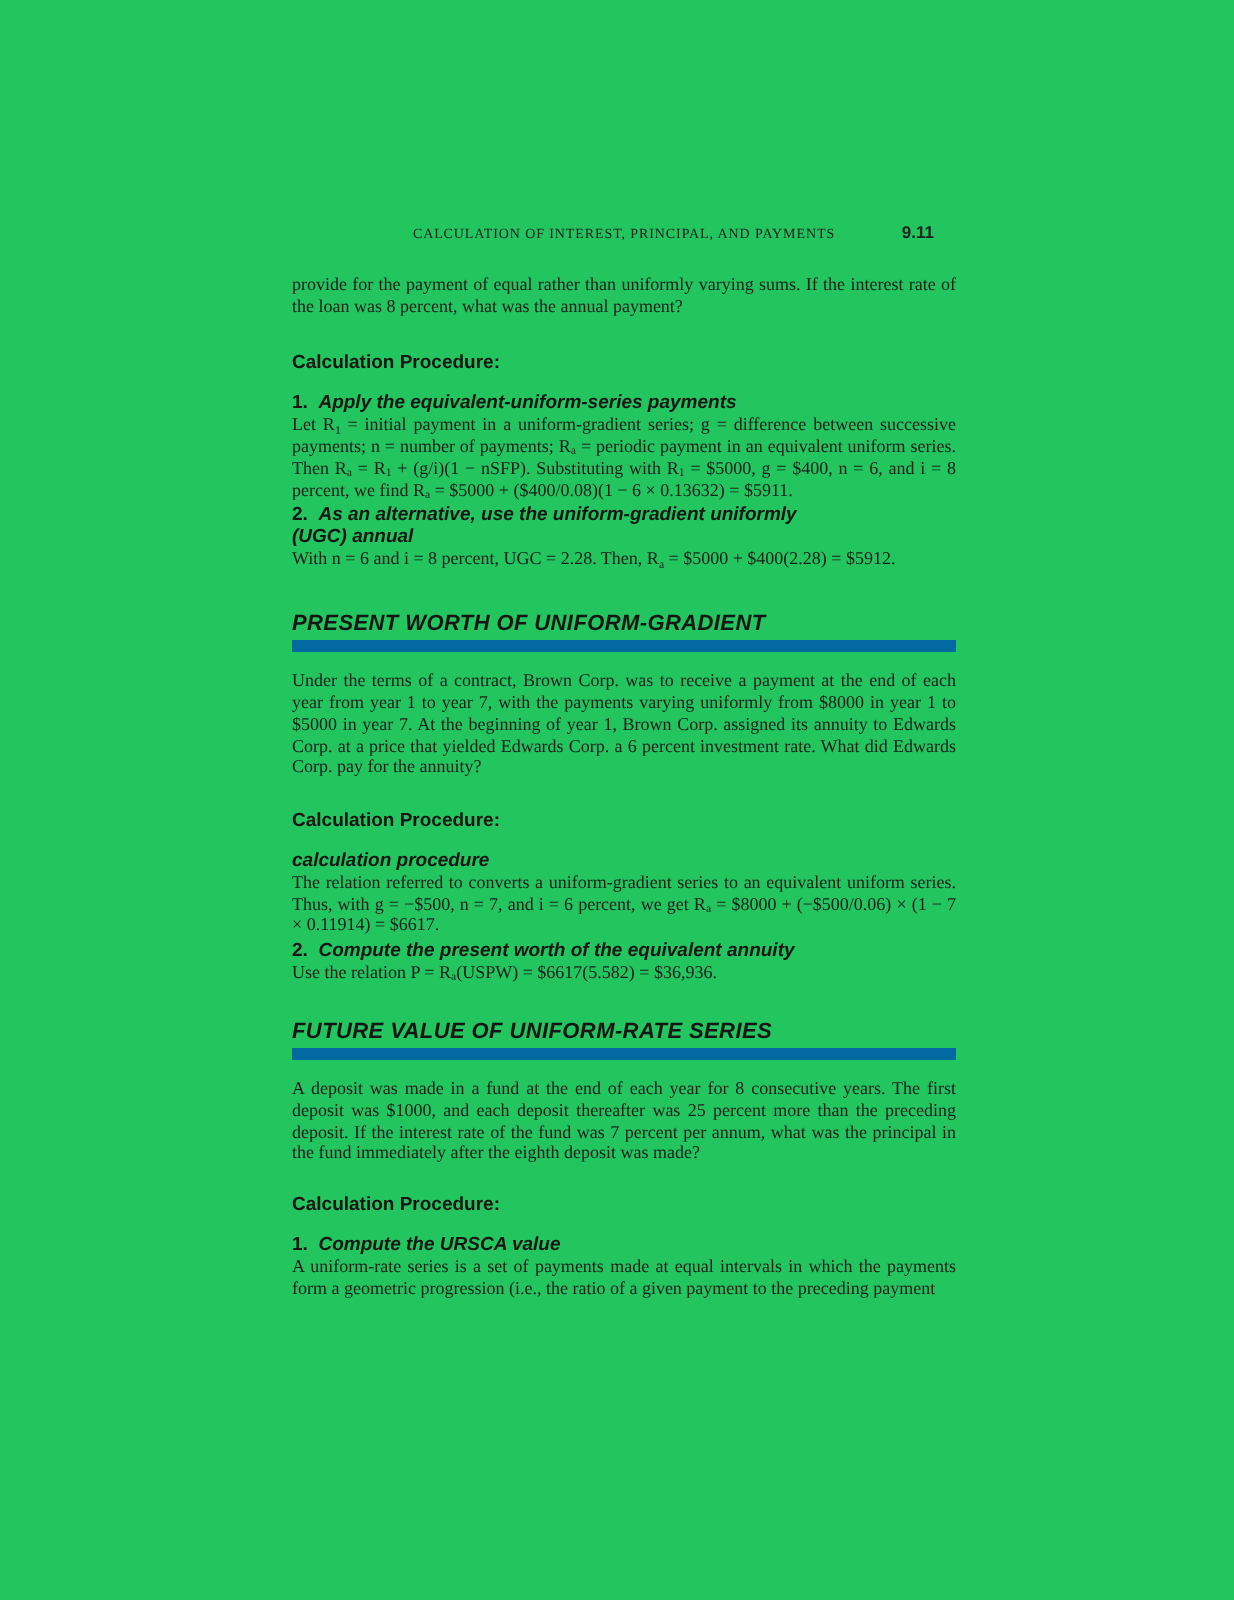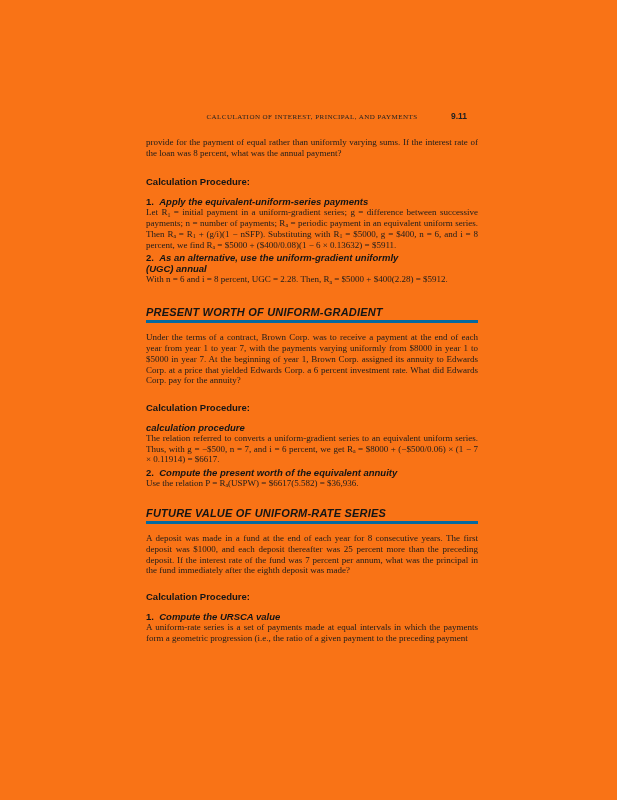--- a/index.html
+++ b/index.html
@@ -1,21 +1,21 @@
 <!DOCTYPE html>
 <html><head>
 <meta charset="utf-8">
 <style>
   * { margin: 0; padding: 0; box-sizing: border-box; }
   html, body { background: #ffffff; }
   .page {
     position: relative;
     width: 617px;
     height: 800px;
-    background: #f97316;
+    background: #22c55e;
     overflow: hidden;
     font-family: "Liberation Serif", serif;
     color: #1c1c1c;
   }
   .content {
     position: absolute;
     left: 146px;
     top: 113px;
     width: 332px;
   }
@@ -66,21 +66,21 @@
   .step-title.first { margin-top: 8px; }
   .step-title.second { margin-top: 2px; }
   .section-heading {
     font-family: "Liberation Sans", sans-serif;
     font-weight: bold;
     font-style: italic;
     font-size: 11px;
     line-height: 11.5px;
     letter-spacing: 0.2px;
     color: #151515;
-    border-bottom: 3px solid #0369a1;
+    border-bottom: 6px solid #0369a1;
     padding-bottom: 2px;
   }
   .section-heading.sec2 { margin-top: 22px; }
   .section-heading.sec3 { margin-top: 19px; }
   .problem { margin-top: 9px; }
   sub { font-size: 0.65em; line-height: 0; vertical-align: baseline; position: relative; top: 0.22em; }
 </style>
 </head>
 <body>
 

